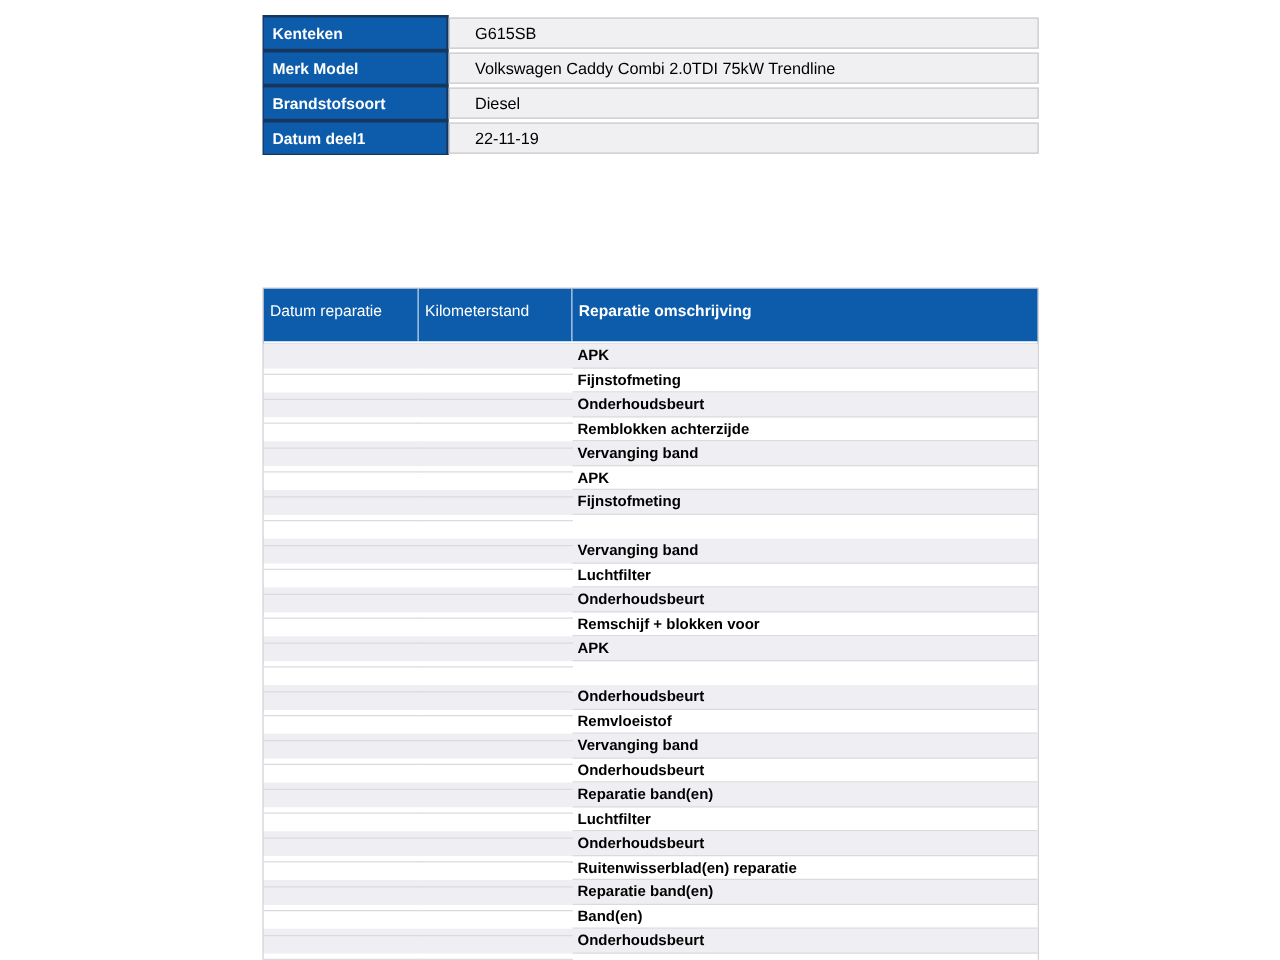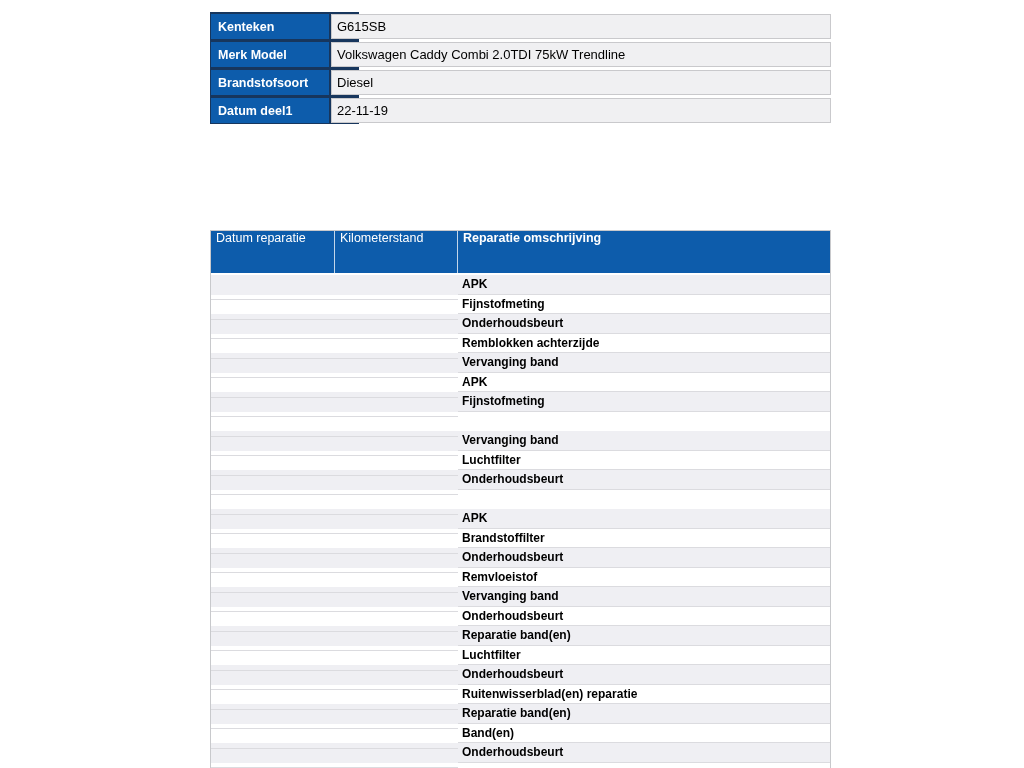--- a/index.html
+++ b/index.html
@@ -28,58 +28,58 @@
   }
   .info-row {
     position: relative;
     z-index: 1;
     display: flex;
     height: 25px;
     margin-bottom: 3px;
   }
   .info-label {
     margin-left: 1px;
-    width: 118px;
+    width: 146px;
     background: #0D5CAB;
     color: #ffffff;
     font-size: 12.5px;
     font-weight: bold;
     display: flex;
     align-items: center;
     padding-left: 7px;
   }
   .info-value {
     flex: 1;
     margin-left: 2px;
     background: #F0F0F2;
     border: 1px solid #C9C9CC;
     font-size: 13px;
     display: flex;
     align-items: center;
-    padding-left: 5px;
+    padding-left: 20px;
   }
 
   
   .repair-table {
     position: absolute;
     left: 210px; top: 230px;
     width: 621px;
     border: 1px solid #C8C9CC;
     background: #ffffff;
   }
   .repair-header {
     display: flex;
     height: 44px;
     background: #0D5CAB;
     border-bottom: 2px solid #ffffff;
   }
   .repair-header .h {
     color: #ffffff;
     font-size: 12.5px;
-    padding: 0 0 0 5px;
+    padding: 11px 0 0 5px;
   }
   .repair-header .h.c1, .repair-header .h.c2 {
     border-right: 1px solid rgba(255,255,255,0.75);
   }
   .c1 { width: 124px; }
   .c2 { width: 123px; }
   .c3 { flex: 1; font-weight: bold; }
   .repair-row {
     display: flex;
     height: 19.5px;
@@ -182,30 +182,30 @@
           <div class="c c3">Luchtfilter</div>
         </div>
         <div class="repair-row alt">
           <div class="c c1">15-08-23</div>
           <div class="c c2">120.189</div>
           <div class="c c3">Onderhoudsbeurt</div>
         </div>
         <div class="repair-row">
           <div class="c c1">15-08-23</div>
           <div class="c c2">120.189</div>
+          <div class="c c3">Remschijf + blokken voor</div>
         </div>
         <div class="repair-row alt">
           <div class="c c1">15-11-22</div>
           <div class="c c2">96.568</div>
           <div class="c c3">APK</div>
         </div>
         <div class="repair-row">
           <div class="c c1">19-08-22</div>
           <div class="c c2">90.754</div>
-          <div class="c c3">Brandstoffilter</div>
         </div>
         <div class="repair-row alt">
           <div class="c c1">19-08-22</div>
           <div class="c c2">90.754</div>
           <div class="c c3">Onderhoudsbeurt</div>
         </div>
         <div class="repair-row">
           <div class="c c1">19-08-22</div>
           <div class="c c2">90.754</div>
           <div class="c c3">Remvloeistof</div>

